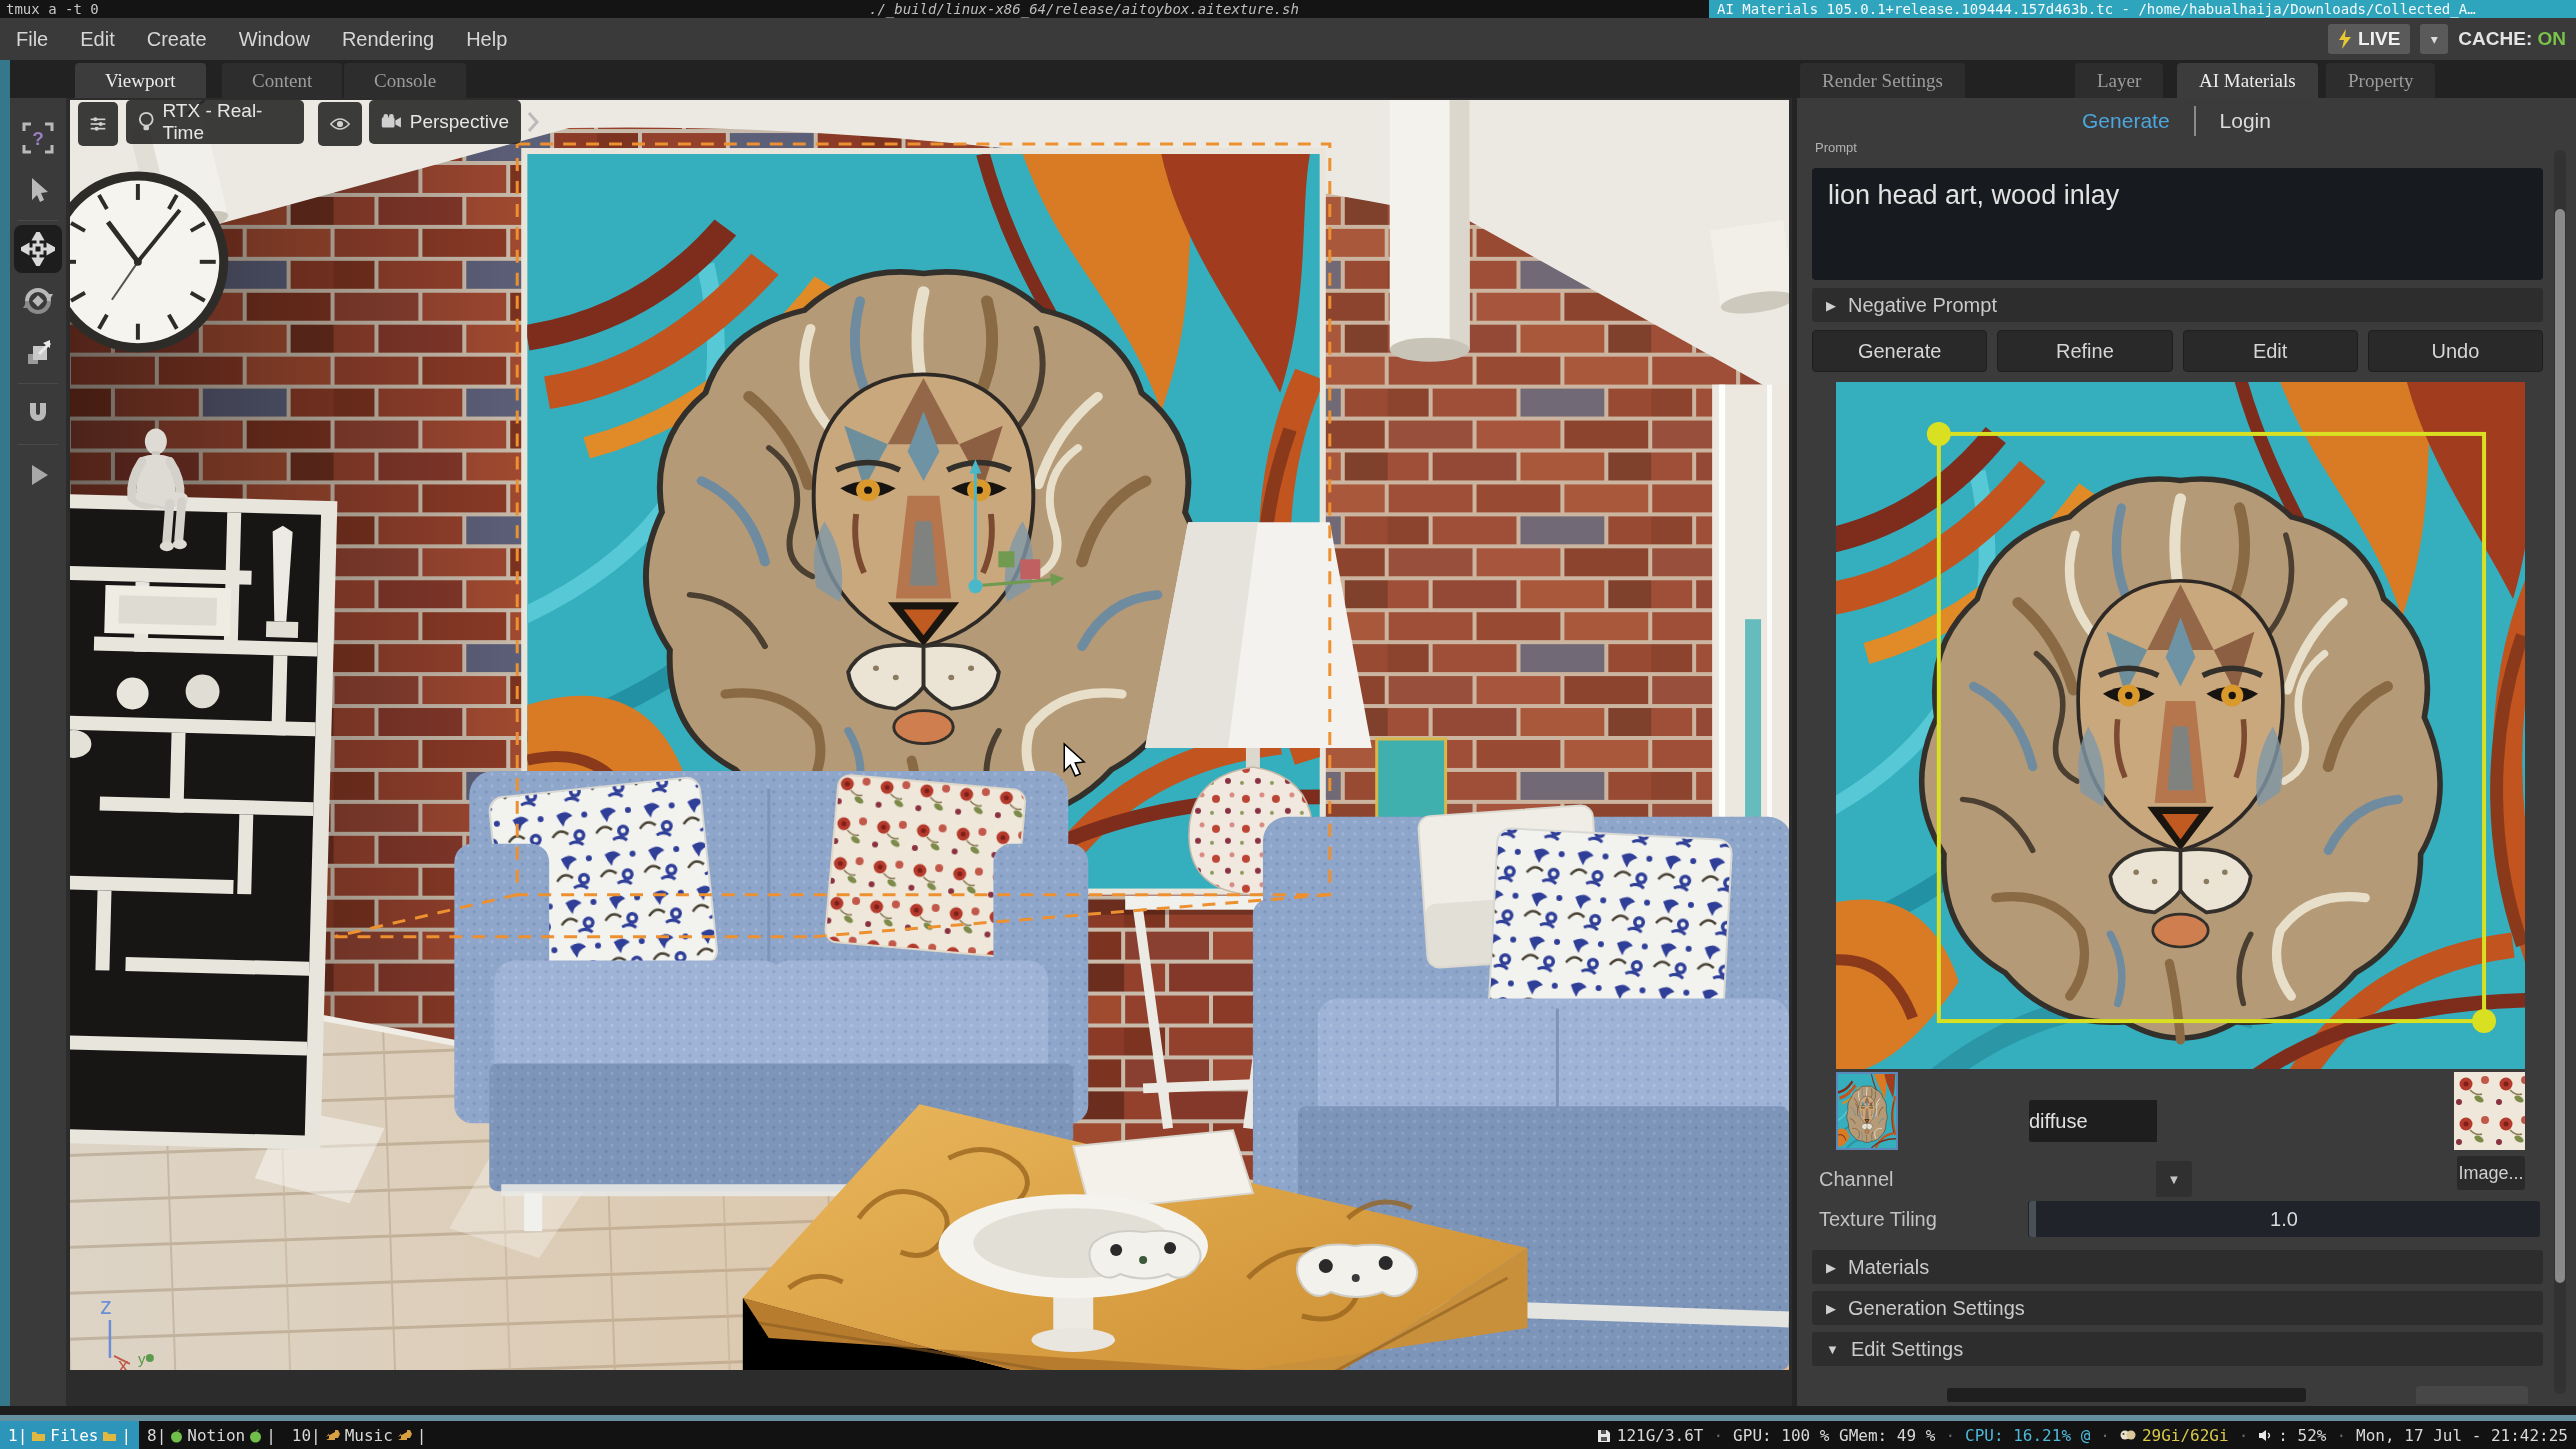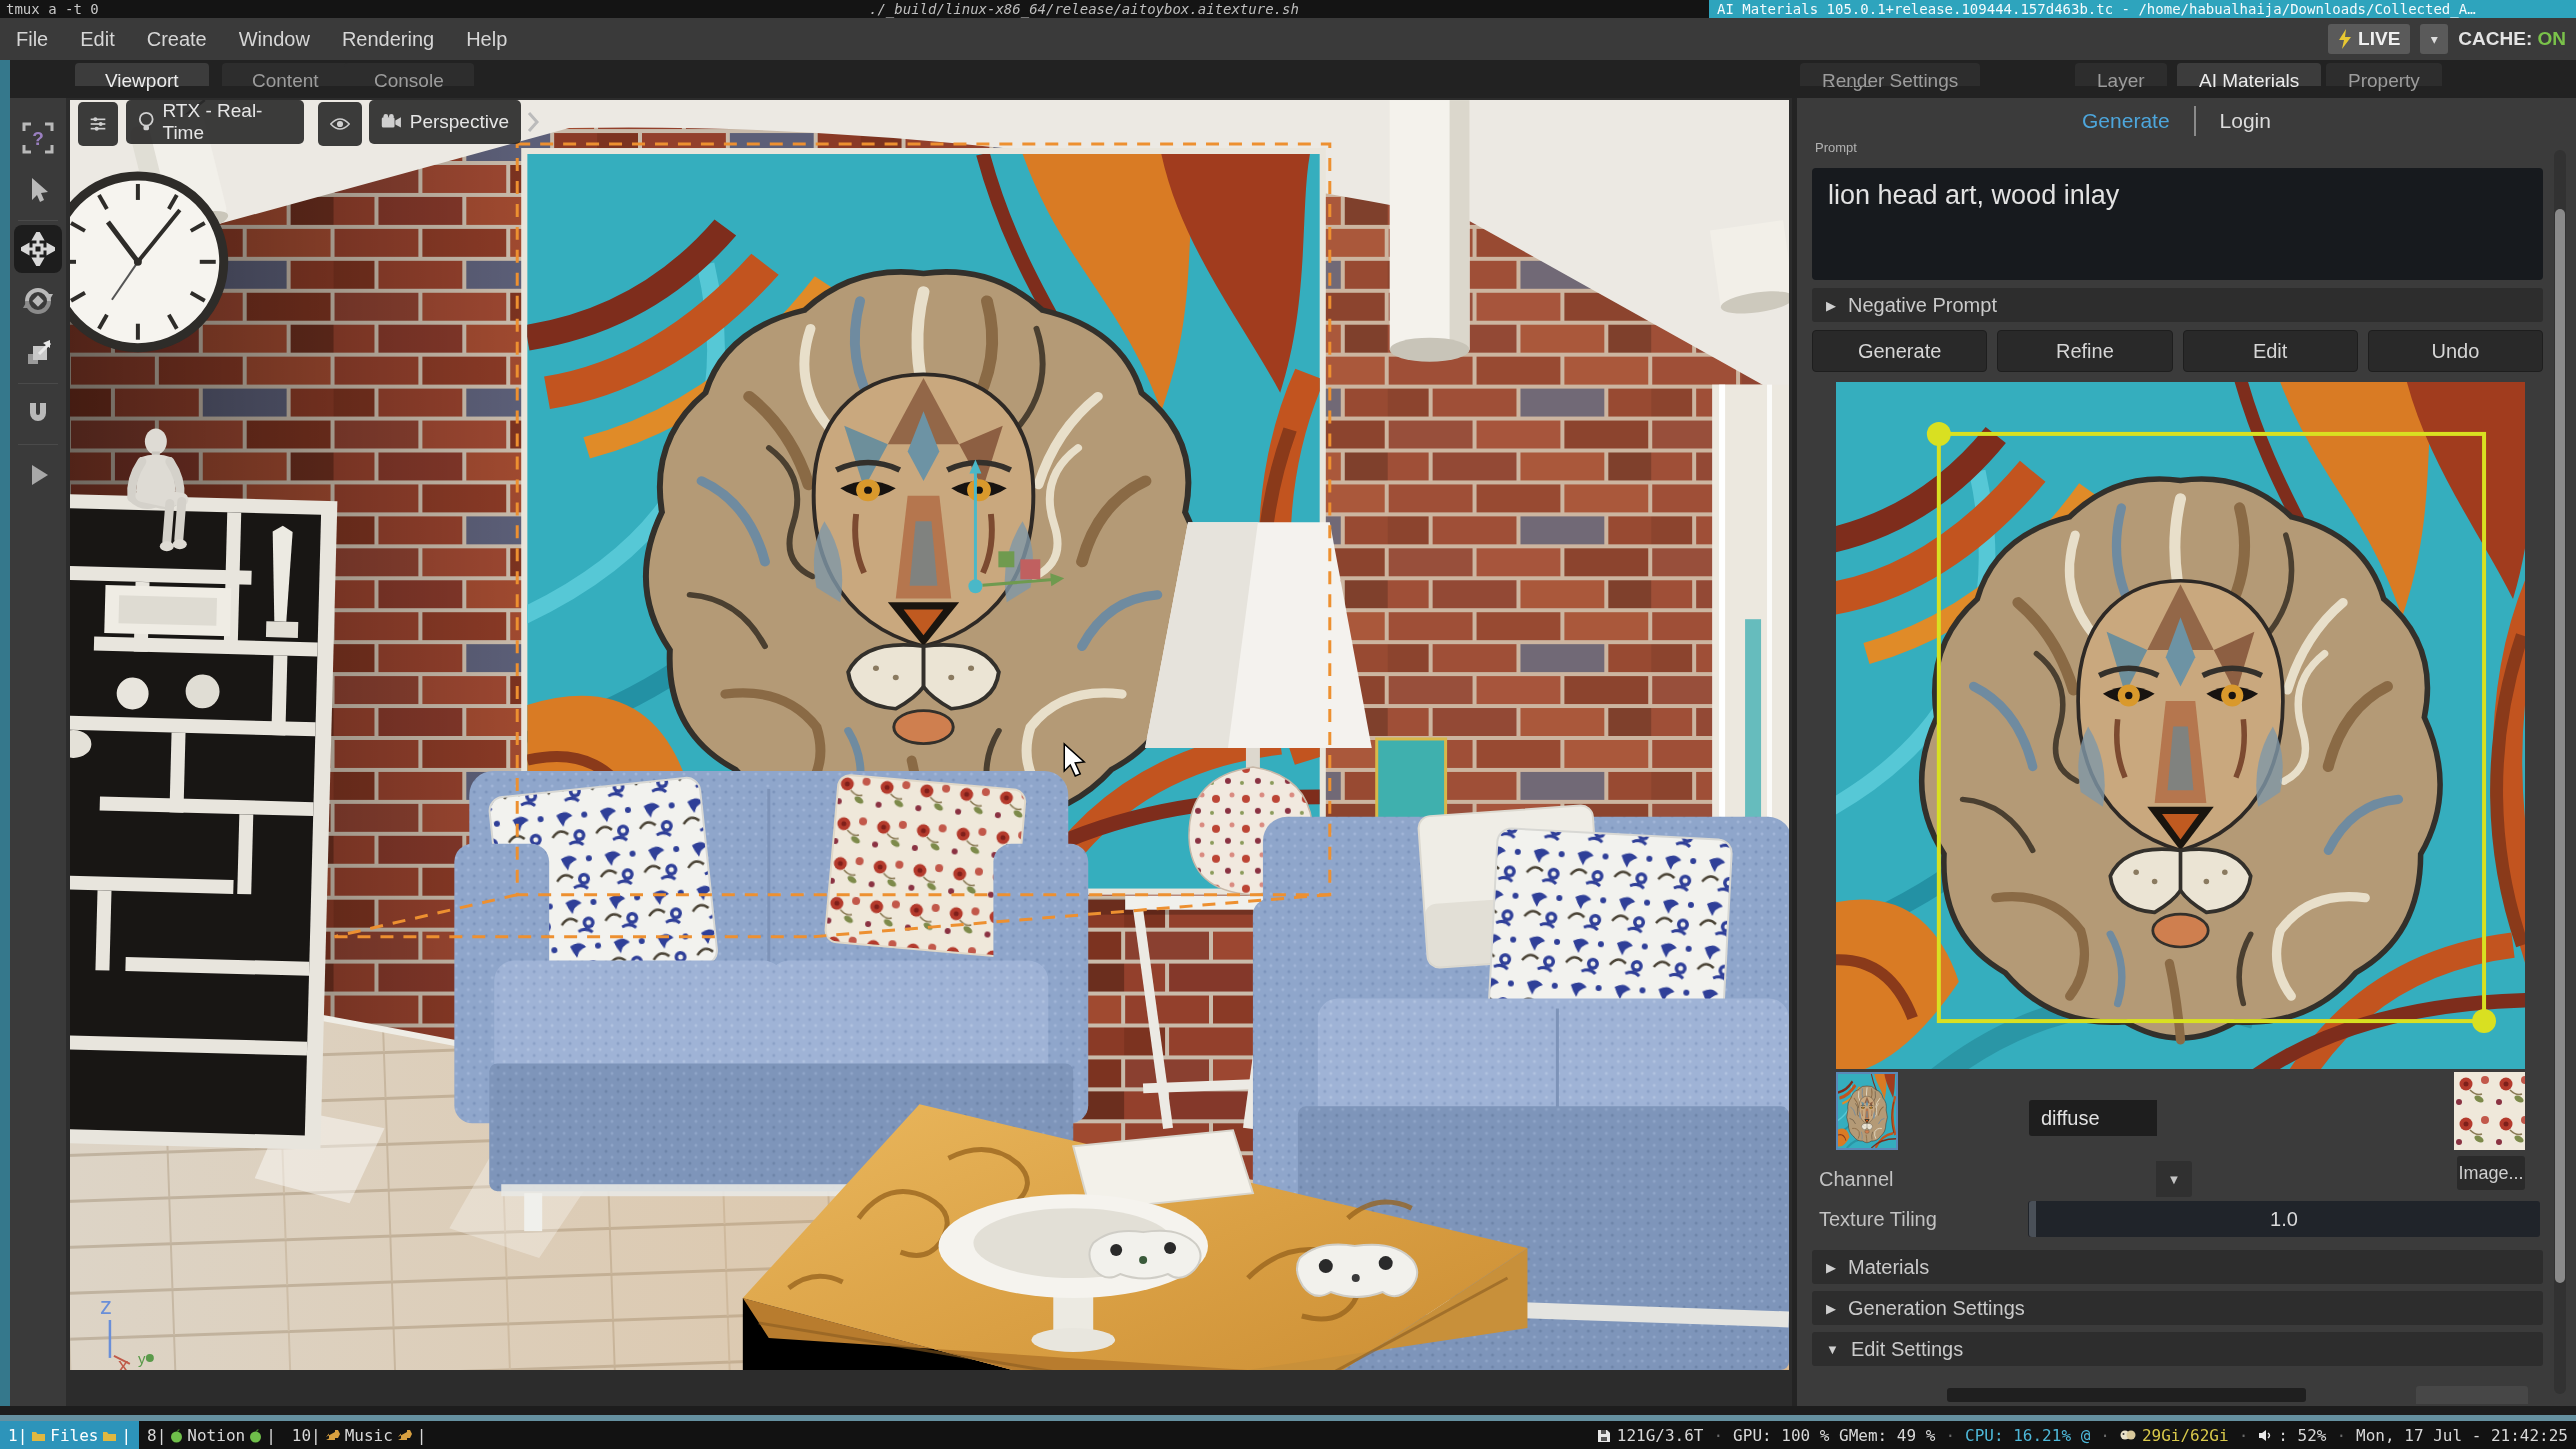--- a/index.html
+++ b/index.html
@@ -18,22 +18,22 @@
   .menu-item{padding:0 16px;color:#d6d6d6;font-size:20px;}
   #menubar-right{position:absolute;right:10px;top:0;height:42px;display:flex;align-items:center;gap:10px;}
   #live-btn{background:#5a5a5a;border-radius:3px;height:30px;display:flex;align-items:center;
     padding:0 10px;gap:6px;color:#f0f0f0;font-weight:bold;font-size:19px;}
   #live-caret{background:#5a5a5a;border-radius:3px;height:30px;width:28px;display:flex;
     align-items:center;justify-content:center;color:#ddd;font-size:14px;}
   #cache{color:#e4e4e4;font-size:19px;font-weight:bold;}
   #cache b{color:#7ac24a;}
   
   #tabrow{position:absolute;left:0;top:60px;width:2576px;height:38px;background:#222;}
-  .tab{position:absolute;top:3px;height:23px;line-height:35px;padding:0 30px;background:#2d2d2d;
-    color:#9c9c9c;font-size:19px;border-radius:4px 4px 0 0;}
+  .tab{position:absolute;top:3px;height:35px;line-height:35px;padding:0 30px;background:#2d2d2d;
+    color:#9c9c9c;font-size:19px;border-radius:4px 4px 0 0;font-family:Liberation Serif, serif;}
   .tab.active{background:#3c3c3c;color:#ececec;}
   .ptab{padding:0 22px;}
   
   #teal-strip{position:absolute;left:0;top:60px;width:10px;height:1346px;background:#35788c;}
   #toolbar{position:absolute;left:10px;top:98px;width:56px;height:1308px;background:#3a3a3a;}
   .tool{width:56px;height:52px;display:flex;align-items:center;justify-content:center;}
   .tool.active{background:#1d1d1d;border-radius:8px;width:48px;height:48px;margin:2px 4px;}
   .tool-sep{height:1px;background:#4a4a4a;margin:4px 8px;}
   #viewport{position:absolute;left:66px;top:98px;width:1726px;height:1308px;background:#2c2c2c;}
   #scene{position:absolute;left:4px;top:2px;}
@@ -54,22 +54,22 @@
     display:flex;align-items:center;gap:12px;padding-left:14px;box-sizing:border-box;color:#cacaca;font-size:20px;}
   .tri{font-size:13px;color:#cfcfcf;}
   #actions{position:absolute;left:15px;top:232px;width:731px;height:42px;display:flex;gap:10px;}
   .abtn{flex:1;background:#292929;border:1px solid #1e1e1e;border-radius:4px;color:#d6d6d6;
     font-size:20px;display:flex;align-items:center;justify-content:center;}
   #preview{position:absolute;left:39px;top:284px;width:689px;height:687px;background:#222;}
   #thumb-lion{position:absolute;left:39px;top:974px;width:62px;height:78px;border:2px solid #5a88b8;box-sizing:border-box;}
   #thumb-floral{position:absolute;left:657px;top:974px;width:71px;height:78px;}
   #image-btn{position:absolute;left:660px;top:1058px;width:68px;height:34px;background:#2a2a2a;
     border-radius:3px;color:#cfcfcf;font-size:18px;display:flex;align-items:center;justify-content:center;}
-  #channel-dd{position:absolute;left:232px;top:1002px;width:128px;height:36px;background:#1e1e1e;
-    border-radius:3px 0 0 3px;color:#e2e2e2;font-size:20px;display:flex;align-items:center;padding-left:12px;box-sizing:border-box;}
+  #channel-dd{position:absolute;left:232px;top:1002px;width:128px;height:42px;background:#1e1e1e;
+    border-radius:3px 0 0 3px;color:#e2e2e2;font-size:20px;display:flex;align-items:center;padding-left:0;box-sizing:border-box;}
   #channel-arrow{position:absolute;left:359px;top:1063px;width:36px;height:36px;background:#303030;
     border-radius:0 3px 3px 0;color:#c4c4c4;font-size:13px;display:flex;align-items:center;justify-content:center;}
   #tiling-field{position:absolute;left:231px;top:1103px;width:512px;height:36px;background:#20242a;
     border-radius:3px;color:#dadada;font-size:20px;display:flex;align-items:center;justify-content:center;}
   #tiling-grip{position:absolute;left:232px;top:1103px;width:7px;height:36px;background:#4a5058;border-radius:3px 0 0 3px;}
   .section-bar{left:15px;}
   #partial-track{position:absolute;left:150px;top:1290px;width:359px;height:14px;background:#1f1f1f;border-radius:3px;}
   #partial-btn{position:absolute;left:619px;top:1288px;width:112px;height:18px;background:#474747;border-radius:3px 3px 0 0;}
   #pscroll{position:absolute;left:757px;top:52px;width:12px;height:1244px;background:#323232;border-radius:6px;}
   #pscroll-thumb{position:absolute;left:1px;top:59px;width:10px;height:1074px;background:#8a8a8a;border-radius:5px;}

